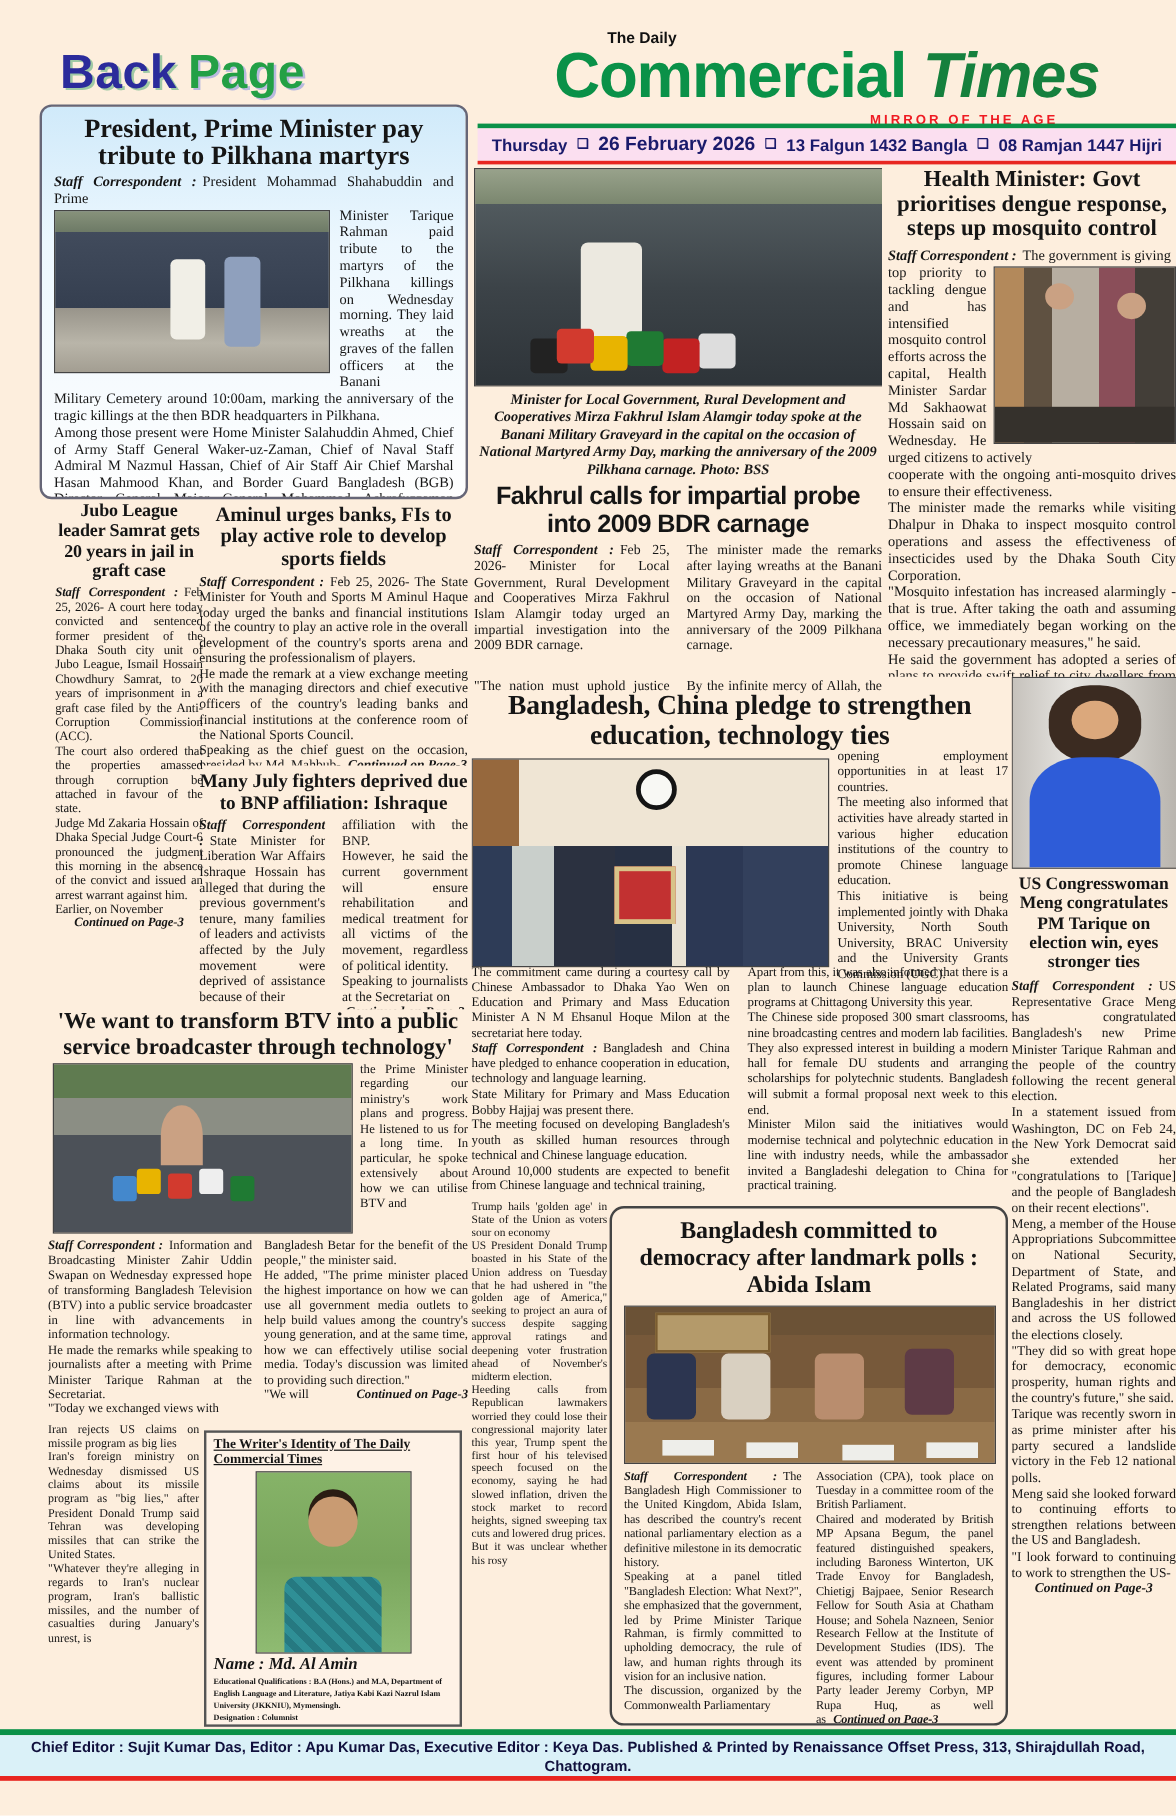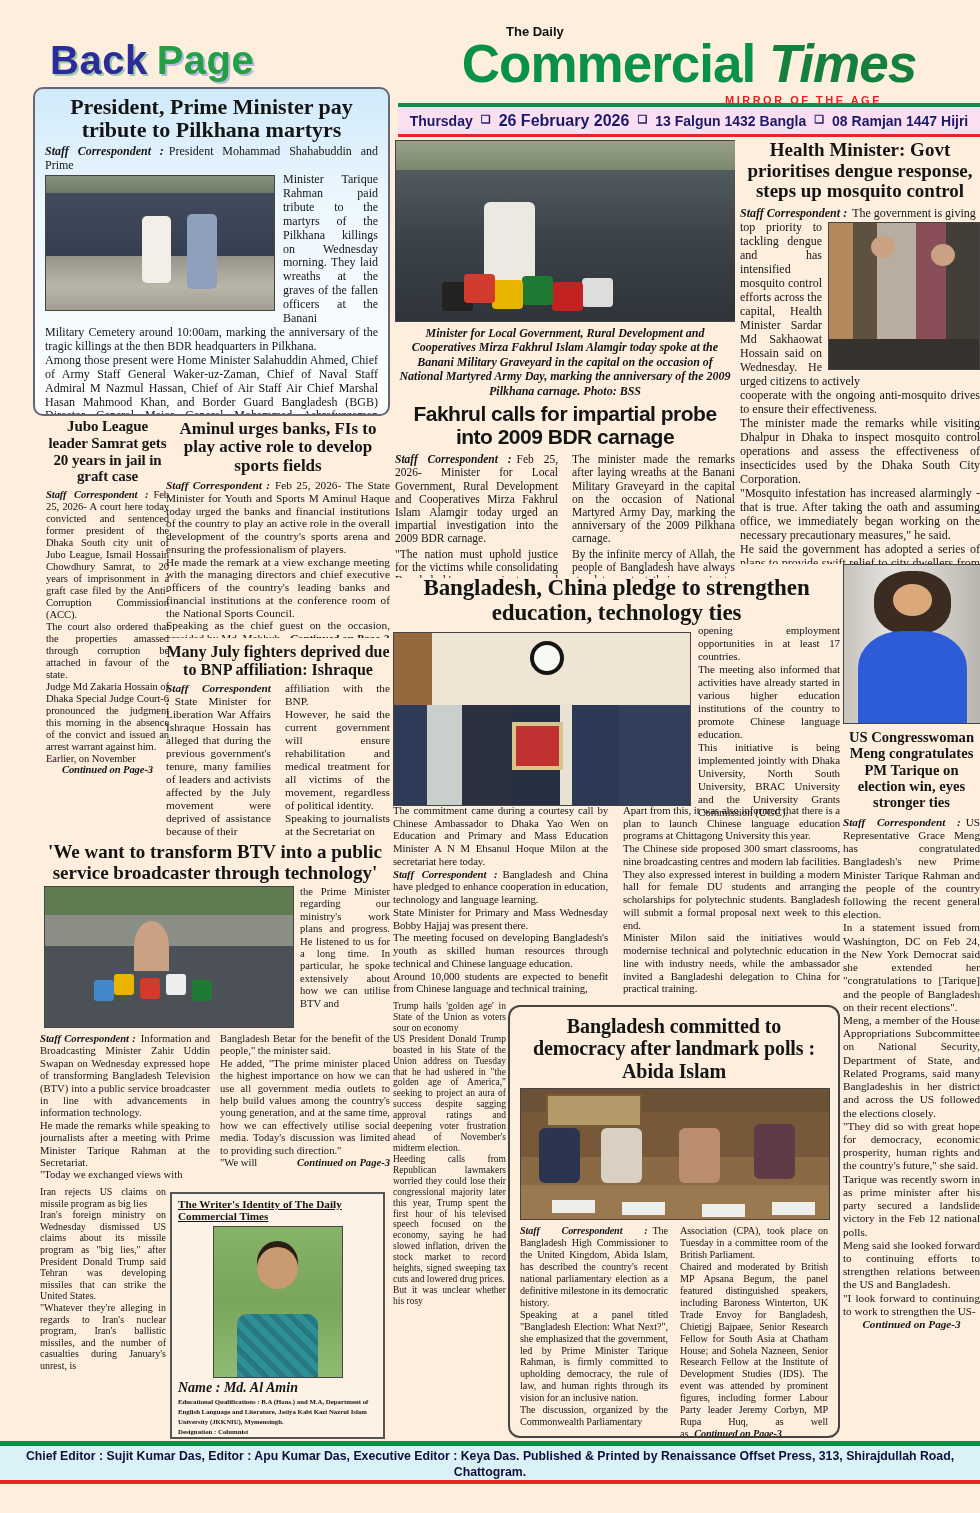--- a/index.html
+++ b/index.html
@@ -93,21 +93,21 @@
   .wb-small{font-size:6.8px;font-weight:bold;line-height:1.45;}
   #col-trump{left:393px;top:1001px;width:113px;height:437px;font-size:9.5px;line-height:1.15;}
   #box-abida{left:508px;top:1005px;width:332px;height:433px;border:2px solid #444;border-radius:12px;padding:8px 10px;font-size:10.2px;line-height:1.17;letter-spacing:-.1px;}
   #box-abida .t{font-size:20px;line-height:1.12;margin-bottom:6px;}
   .abida-cols{display:flex;gap:12px;margin-top:5px;height:225px;overflow:hidden;}
   .abida-cols>div{flex:1;overflow:hidden;}
   
   #f-green{left:0;top:1441px;width:980px;height:5px;background:#0a9148;}
   #f-bar{left:0;top:1446px;width:980px;height:34px;background:#daf1f8;font-family:"Liberation Sans",sans-serif;font-weight:bold;font-size:12.3px;color:#10103d;text-align:center;line-height:1.32;padding-top:2px;}
   #f-red{left:0;top:1480px;width:980px;height:4px;background:#e82620;}
-  .sp{margin-bottom:2px;}
+  .sp{margin-bottom:20px;}
 </style>
 </head>
 <body>
 
 <div id="page">
 
   <div id="backpage" class="abs">
     <span class="bp1">Back</span><span class="bp2">Page</span>
   </div>
 
@@ -207,21 +207,21 @@
     </div>
     <div class="china-right">
       <p class="p">opening employment opportunities in at least 17 countries.</p>
       <p class="p">The meeting also informed that activities have already started in various higher education institutions of the country to promote Chinese language education.</p>
       <p class="p">This initiative is being implemented jointly with Dhaka University, North South University, BRAC University and the University Grants Commission (UGC).</p>
     </div>
     <div class="china-cols">
       <div class="china-c1">
         <p class="p">The commitment came during a courtesy call by Chinese Ambassador to Dhaka Yao Wen on Education and Primary and Mass Education Minister A N M Ehsanul Hoque Milon at the secretariat here today.</p>
         <p class="p"><span class="byl">Staff Correspondent :</span><span>Bangladesh and China have pledged to enhance cooperation in education, technology and language learning.</span></p>
-        <p class="p">State Minister for Primary and Mass Wednesday Bobby Hajjaj was present there.</p>
+        <p class="p">State Military for Primary and Mass Education Bobby Hajjaj was present there.</p>
         <p class="p">The meeting focused on developing Bangladesh's youth as skilled human resources through technical and Chinese language education.</p>
         <p class="p">Around 10,000 students are expected to benefit from Chinese language and technical training,</p>
       </div>
       <div class="china-c2">
         <p class="p">Apart from this, it was also informed that there is a plan to launch Chinese language education programs at Chittagong University this year.</p>
         <p class="p">The Chinese side proposed 300 smart classrooms, nine broadcasting centres and modern lab facilities.</p>
         <p class="p">They also expressed interest in building a modern hall for female DU students and arranging scholarships for polytechnic students. Bangladesh will submit a formal proposal next week to this end.</p>
         <p class="p">Minister Milon said the initiatives would modernise technical and polytechnic education in line with industry needs, while the ambassador invited a Bangladeshi delegation to China for practical training.</p>
       </div>
     </div>

